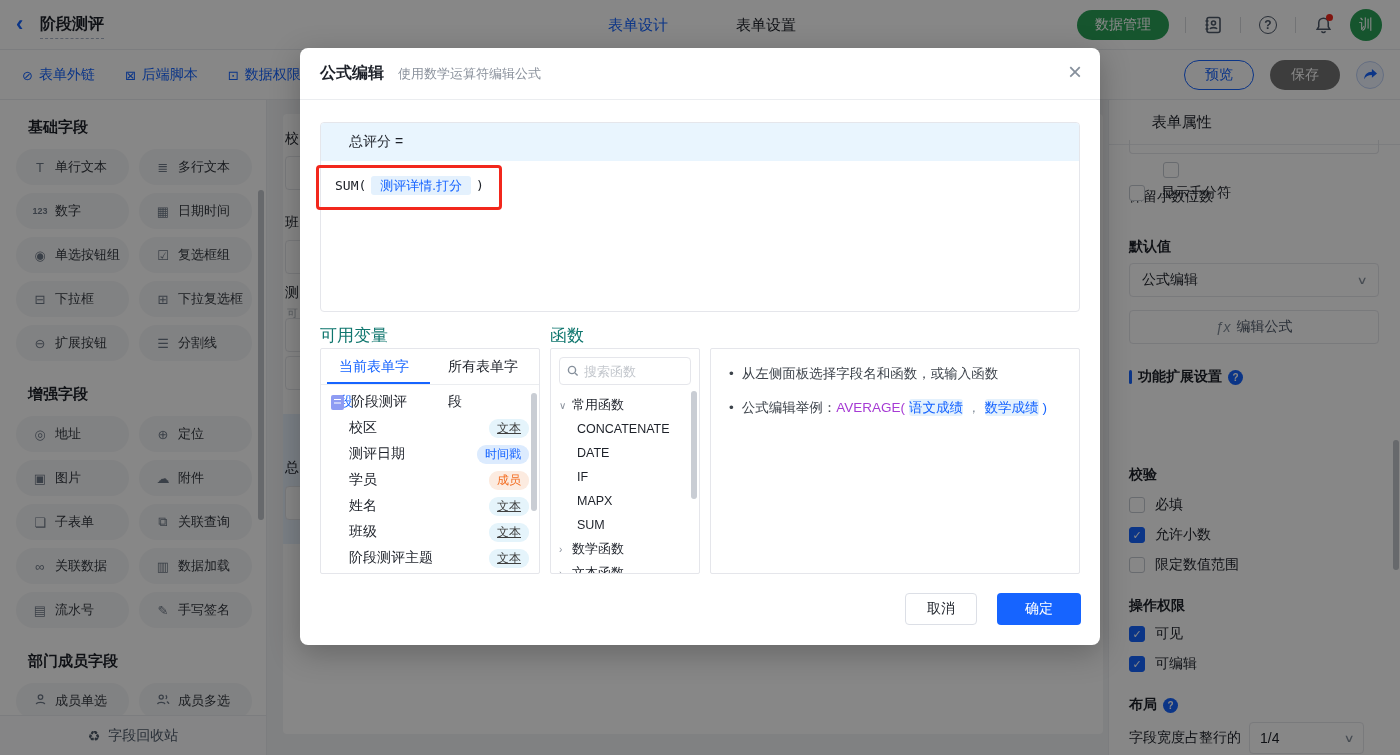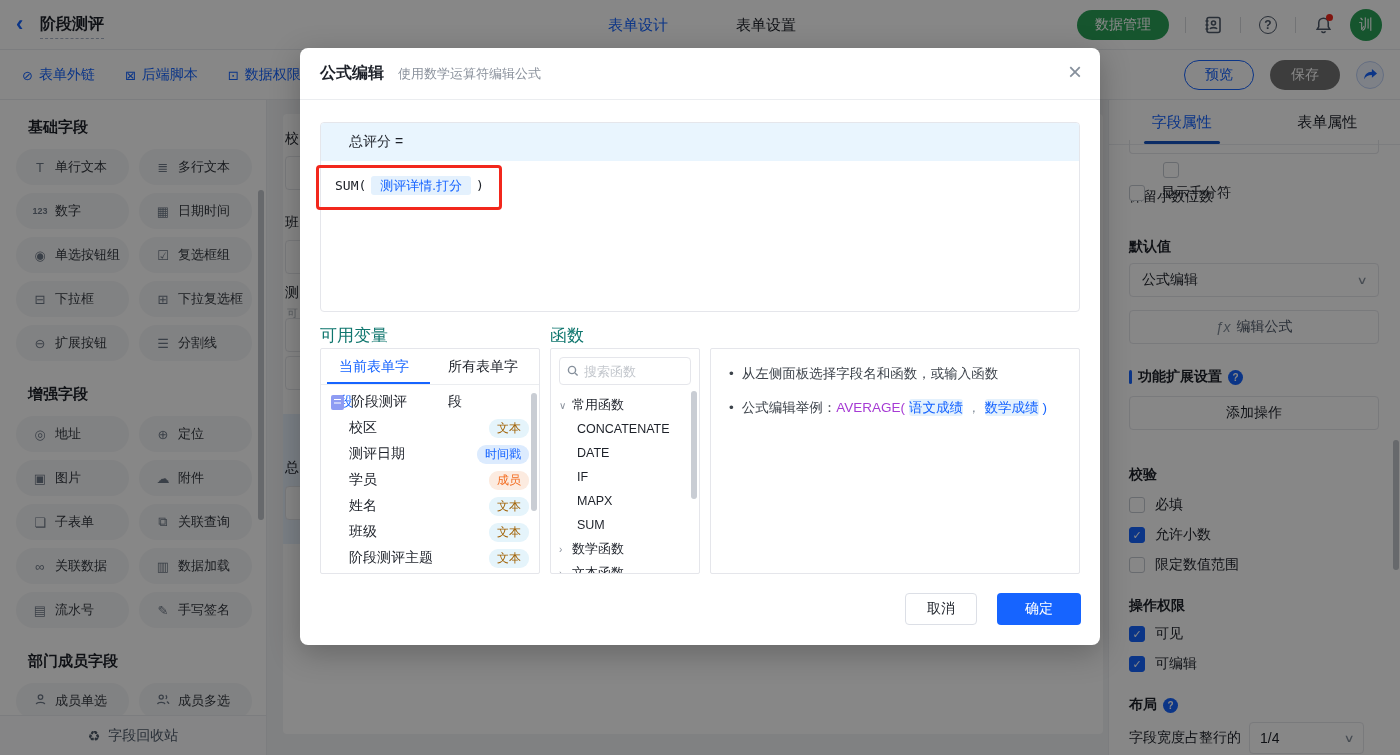--- a/index.html
+++ b/index.html
@@ -91,21 +91,21 @@
   
   #vars-panel { left:20px; width:220px; }
   .v-tabs { height:36px; border-bottom:1px solid #ebedf0; display:flex; font-size:14px; }
   .v-tab { line-height:35px; padding:0 12px; cursor:pointer; margin-left:6px; }
   .v-tab.active { color:#1664ff; border-bottom:2px solid #1664ff; }
   .v-row { height:26px; display:flex; align-items:center; font-size:14px; position:relative; padding-left:10px; cursor:pointer; }
   .v-row.child { padding-left:28px; }
   .doc-ic { width:13px; height:15px; background:#8e9cf3; border-radius:2px; margin-right:7px; position:relative; }
   .doc-ic::after { content:""; position:absolute; left:3px; top:4px; width:7px; height:1.5px; background:#fff; box-shadow:0 3.5px 0 #fff; }
   .tag { position:absolute; right:10px; font-size:12px; border-radius:9px; padding:1px 8px; }
-  .tag-text { background:#e5f4fb; color:#a16207; }
+  .tag-text { background:#e5f4fb; color:#404040;text-decoration:underline; }
   .tag-time { background:#dcebfe; color:#1664ff; }
   .tag-member { background:#fcebe0; color:#f26b1f; }
   .v-scroll { position:absolute; right:2px; top:44px; width:6px; height:118px; background:#c9cdd4; border-radius:3px; }
   
   #fn-panel { left:250px; width:150px; }
   .fn-search { margin:8px; height:28px; border:1px solid #e5e6eb; border-radius:4px; display:flex; align-items:center; padding:0 7px; gap:5px; }
   .fn-search input { border:none; outline:none; width:95px; font-size:13px; font-family:inherit; color:#1d2129; }
   .fn-search input::placeholder { color:#c2c6cc; }
   .fn-row { height:24px; display:flex; align-items:center; font-size:13px; padding-left:8px; gap:5px; cursor:pointer; }
   .fn-row .tchev { color:#8a919c; font-size:10px; width:8px; }
@@ -320,21 +320,20 @@
     <div class="cv-input" style="left:2px;top:242px;"></div>
     <div class="cv-selected">
       <div class="cv-label" style="left:2px;top:45px;">总</div>
       <div class="cv-input" style="left:2px;top:72px;"></div>
     </div>
   </div>
 </div>
 
 <div id="right-sidebar">
   <div class="rp-tabs">
-    <div class="rp-tab active">字段属性</div>
     <div class="rp-tab">表单属性</div>
   </div>
   <div class="rp-partial-input"></div>
 
   <div class="cb-row" style="top:62px;flex-direction:column;">
     <span class="cb"></span>
       <span>保留小数位数</span>
   </div>
   <div class="cb-row" style="top:84px;gap:16px;">
     <span class="cb"></span>
@@ -348,23 +347,20 @@
   </div>
   <div class="rp-btn" style="top:210px;">
     <span style="font-style:italic;color:#86909c;">ƒx</span>
     <span>编辑公式</span>
   </div>
 
   <div class="rp-sec" style="top:268px;">
     <span class="bar"></span>
     <span>功能扩展设置</span>
     <span class="q-badge"></span>
-  </div>
-  <div class="rp-btn" style="top:296px;color:#1d2129;">
-    <span>添加操作</span>
   </div>
 
   <div class="rp-label" style="top:366px;">校验</div>
   <div class="cb-row" style="top:396px;">
     <span class="cb"></span>
       <span>必填</span>
   </div>
   <div class="cb-row" style="top:426px;">
     <span class="cb checked"></span>
       <span>允许小数</span>

